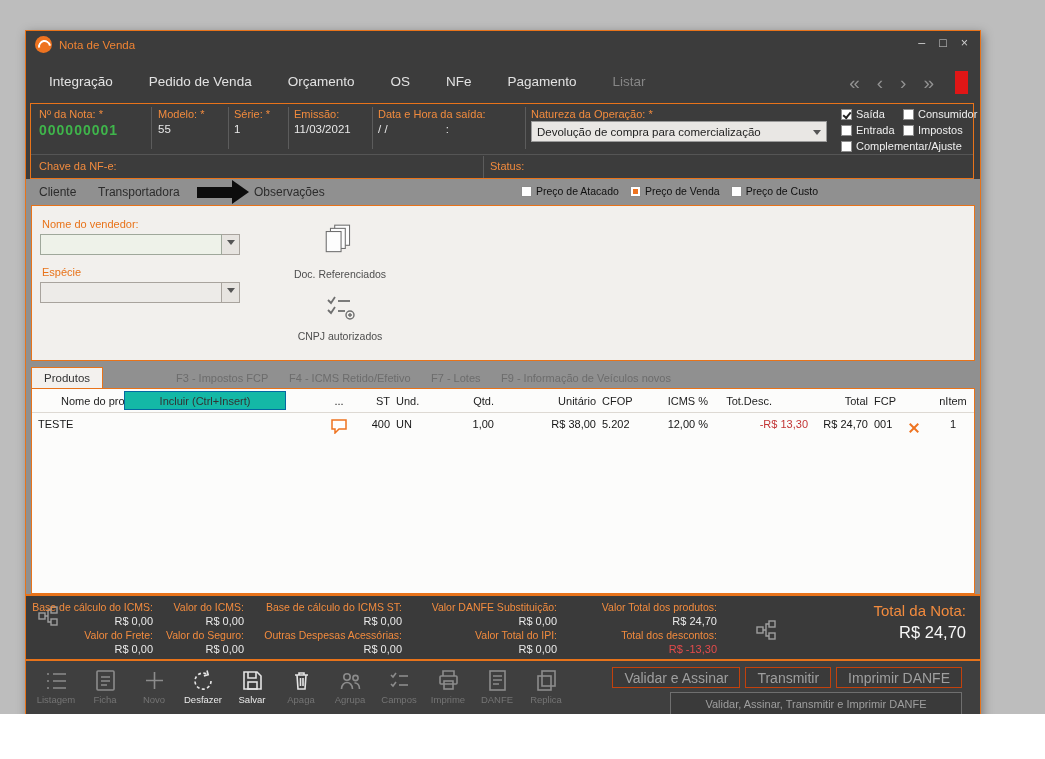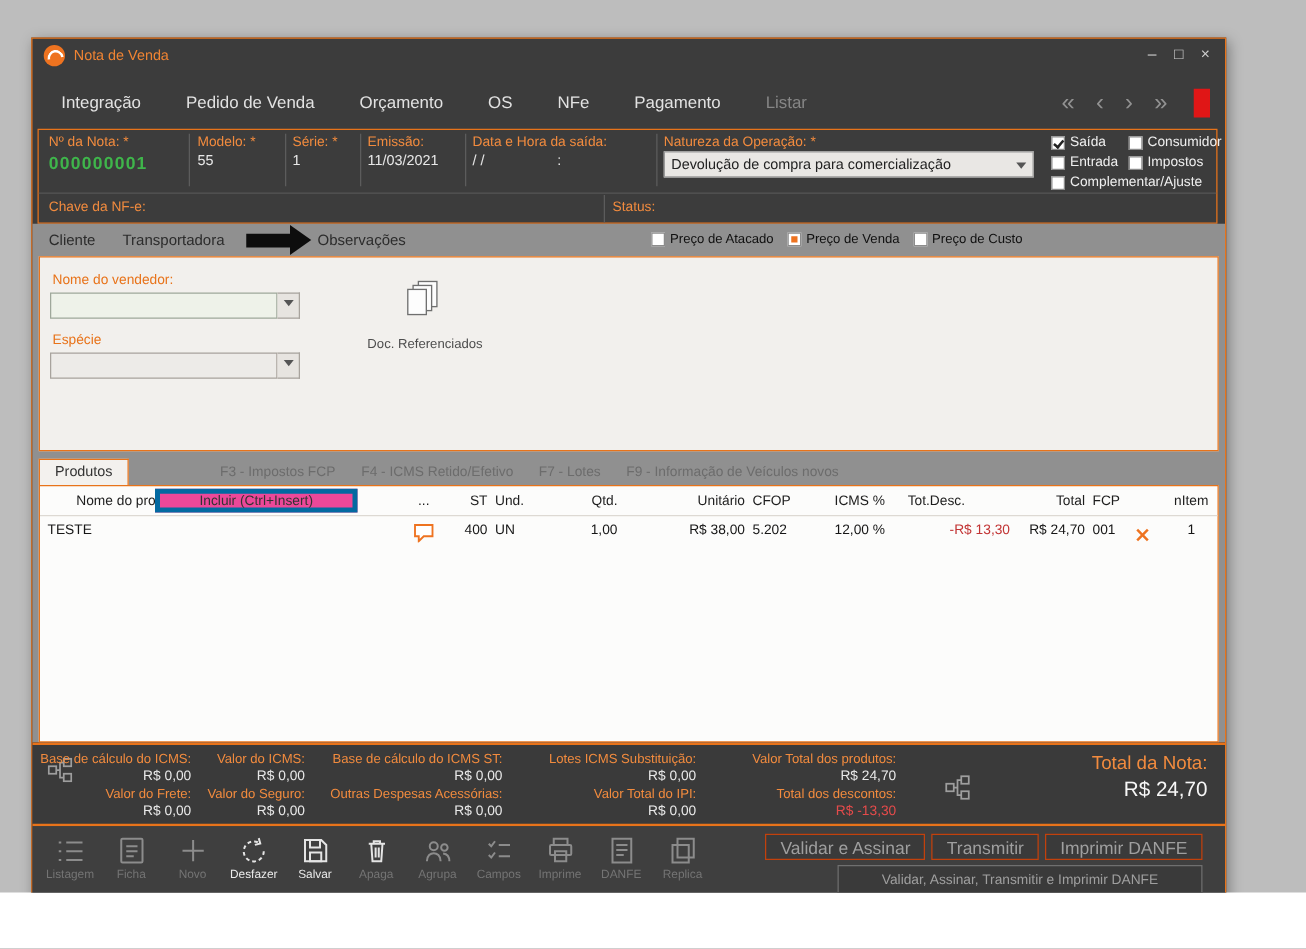--- a/index.html
+++ b/index.html
@@ -74,22 +74,22 @@
   .prod-tab-active { position:absolute; left:0; top:0; height:21px; line-height:20px; padding:0 12px;
                      background:#f3f1ee; border:1px solid #e8731a; border-bottom:none; color:#333; font-size:11.5px; }
   .prod-tab { position:absolute; top:5px; color:#6c6c6c; font-size:11px; }
   .prod-panel { position:absolute; left:5px; top:209px; width:944px; height:206px;
                 background:#fcfcfb; border:1px solid #e8731a; }
   .phead { position:absolute; left:0; top:0; right:0; height:24px; border-bottom:1px solid #ddd9d3; }
   .pc { position:absolute; top:6px; font-size:11px; color:#1d1d1d; }
   .prow { position:absolute; left:0; top:26px; right:0; height:20px; }
   .pr { position:absolute; top:3px; font-size:11px; color:#161616; }
   .red { color:#c23434 !important; }
-  .incluir-btn { position:absolute; left:92px; top:2px; width:162px; height:19px; background:#ec4899;
-                 border:4px solid #0369a1; color:#333; font-size:11px; display:flex; align-items:center;
+  .incluir-btn { position:absolute; left:92px; top:2px; width:162px; height:19px; background:#14b8a6;
+                 border:1px solid #0369a1; color:#333; font-size:11px; display:flex; align-items:center;
                  justify-content:center; }
   .xdel { position:absolute; left:876px; top:7px; width:11px; height:11px; }
   .xdel::before, .xdel::after { content:""; position:absolute; left:5px; top:0; width:2px; height:12px; background:#ee7320; }
   .xdel::before { transform:rotate(45deg); }
   .xdel::after { transform:rotate(-45deg); }
 
   
   .totals { position:absolute; left:0; top:563px; right:0; height:67px; background:#3a3a3a;
             border-top:2px solid #e8731a; border-bottom:2px solid #e8731a; }
   .tcol { position:absolute; top:4px; text-align:right; }
@@ -253,20 +253,31 @@
 
         <div class="feature" style="left:248px; top:18px; width:120px;">
           <svg width="36" height="32" viewBox="0 0 34 30">
             <rect x="12" y="1" width="14" height="19" fill="#fdfdfd" stroke="#6f6f6f"></rect>
             <rect x="8" y="4" width="14" height="19" fill="#fdfdfd" stroke="#6f6f6f"></rect>
             <rect x="4" y="7" width="14" height="19" fill="#fdfdfd" stroke="#6f6f6f"></rect>
           </svg>
           <div style="margin-top:10px;">Doc. Referenciados</div>
         </div>
 
+        <div class="feature" style="left:248px; top:88px; width:120px;">
+          <svg width="32" height="28" viewBox="0 0 30 28" fill="none" stroke="#6f6f6f" stroke-width="1.8">
+            <path d="M3 6l3 3 4-6"></path>
+            <path d="M13 7h12"></path>
+            <path d="M3 16l3 3 4-6"></path>
+            <path d="M13 17h7"></path>
+            <circle cx="25" cy="21" r="4" stroke-width="1.4"></circle>
+            <path d="M25 19v4M23 21h4" stroke-width="1.4"></path>
+          </svg>
+          <div style="margin-top:6px;">CNPJ autorizados</div>
+        </div>
       </div>
 
       <div class="prod-tabs">
         <span class="prod-tab-active">Produtos</span>
         <span class="prod-tab" style="left:145px;">F3 - Impostos FCP</span>
         <span class="prod-tab" style="left:258px;">F4 - ICMS Retido/Efetivo</span>
         <span class="prod-tab" style="left:400px;">F7 - Lotes</span>
         <span class="prod-tab" style="left:470px;">F9 - Informação de Veículos novos</span>
       </div>
 
@@ -325,21 +336,21 @@
         <div class="tlabel">Valor do Seguro:</div>
         <div class="tvalue">R$ 0,00</div>
       </div>
       <div class="tcol" style="left:228px; width:148px;">
         <div class="tlabel">Base de cálculo do ICMS ST:</div>
         <div class="tvalue">R$ 0,00</div>
         <div class="tlabel">Outras Despesas Acessórias:</div>
         <div class="tvalue">R$ 0,00</div>
       </div>
       <div class="tcol" style="left:388px; width:143px;">
-        <div class="tlabel">Lotes ICMS Substituição:</div>
+        <div class="tlabel">Valor DANFE Substituição:</div>
         <div class="tvalue">R$ 0,00</div>
         <div class="tlabel">Valor Total do IPI:</div>
         <div class="tvalue">R$ 0,00</div>
       </div>
       <div class="tcol" style="left:543px; width:148px;">
         <div class="tlabel">Valor Total dos produtos:</div>
         <div class="tvalue">R$ 24,70</div>
         <div class="tlabel">Total dos descontos:</div>
         <div class="tvalue redv">R$ -13,30</div>
       </div>

